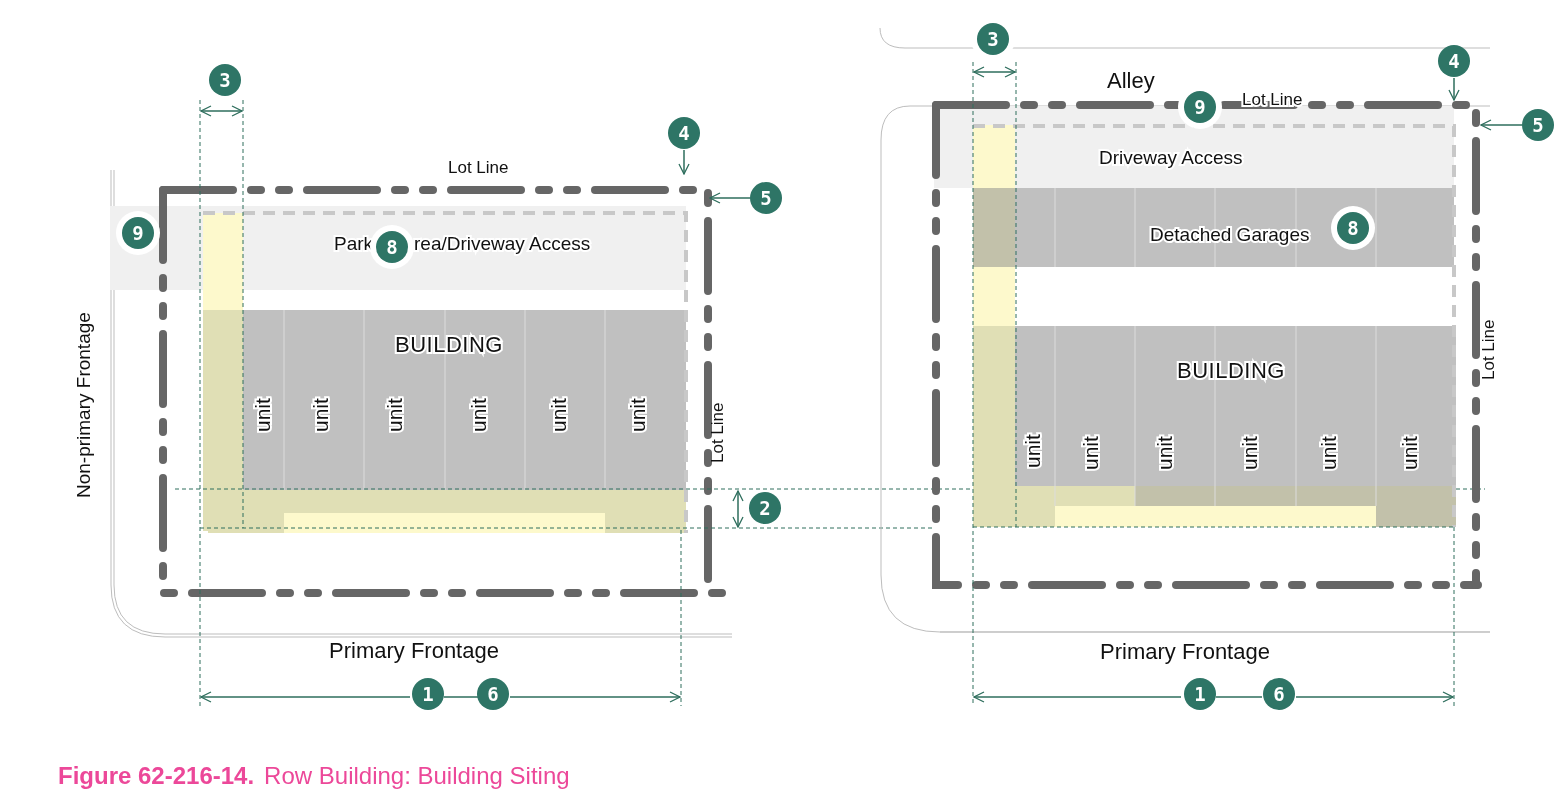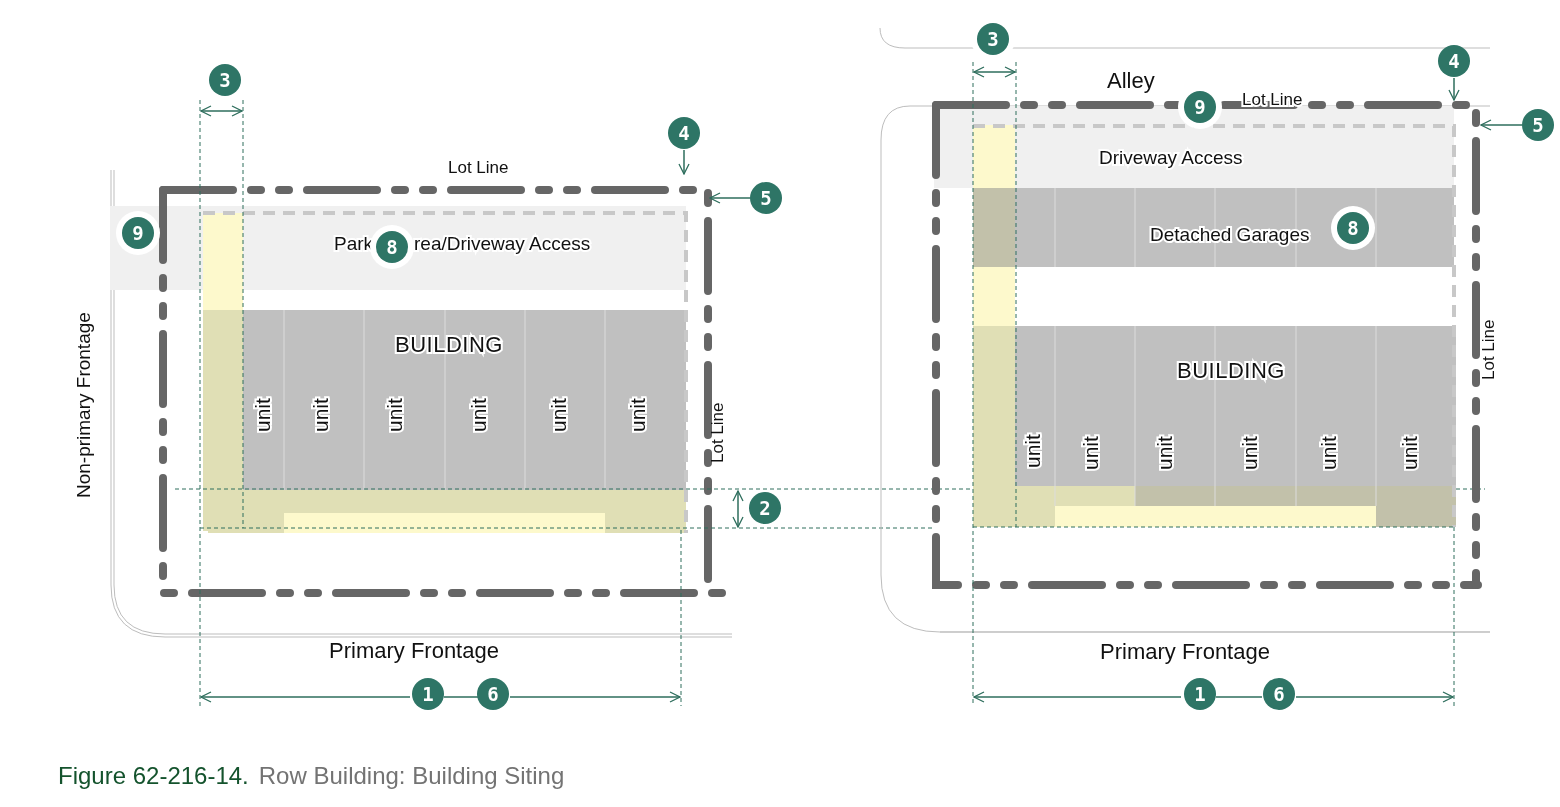--- a/index.html
+++ b/index.html
@@ -12,22 +12,22 @@
     .lbl-small { fill: #111; font-size: 17px; }
     .bldg { fill: #111; font-size: 22px; stroke: #ffffff; stroke-width: 4px; paint-order: stroke; letter-spacing: 0.5px; }
     .unit { fill: #111; font-size: 21px; stroke: #ffffff; stroke-width: 4px; paint-order: stroke; }
     .badge-num { fill: #ffffff; font-size: 19px; font-weight: bold; text-anchor: middle; dominant-baseline: central; font-family: "DejaVu Sans Mono", monospace; }
     .lot { stroke: #666666; stroke-width: 8; stroke-linecap: round; fill: none; }
     .setback { stroke: #c8c8c8; stroke-width: 4; fill: none; stroke-dasharray: 12 8; }
     .dim { stroke: #2e6e5d; stroke-width: 1; fill: none; stroke-dasharray: 4 3; }
     .arrow { stroke: #2e6e5d; stroke-width: 1.5; fill: none; }
     .street { stroke: #bdbdbd; stroke-width: 1; fill: none; }
     .caption { position: absolute; left: 58px; top: 762px; font-size: 24px; white-space: nowrap; }
-    .caption .fig { color: #14532d; font-weight: normal; }
-    .caption .desc { color: #737373; font-weight: normal; margin-left: 10px; }
+    .caption .fig { color: #ec4899; font-weight: bold; }
+    .caption .desc { color: #ec4899; font-weight: normal; margin-left: 10px; }
   </style>
 </head>
 <body>
 
 <svg id="stage" width="1560" height="807" viewBox="0 0 1560 807">
   <defs>
     <marker id="ah" viewBox="0 0 12 12" refX="11" refY="6" markerWidth="12" markerHeight="12" orient="auto-start-reverse" markerUnits="userSpaceOnUse">
       <path d="M1,1 L11,6 L1,11" stroke="#2e6e5d" stroke-width="1.3" fill="none"></path>
     </marker>
   </defs>

